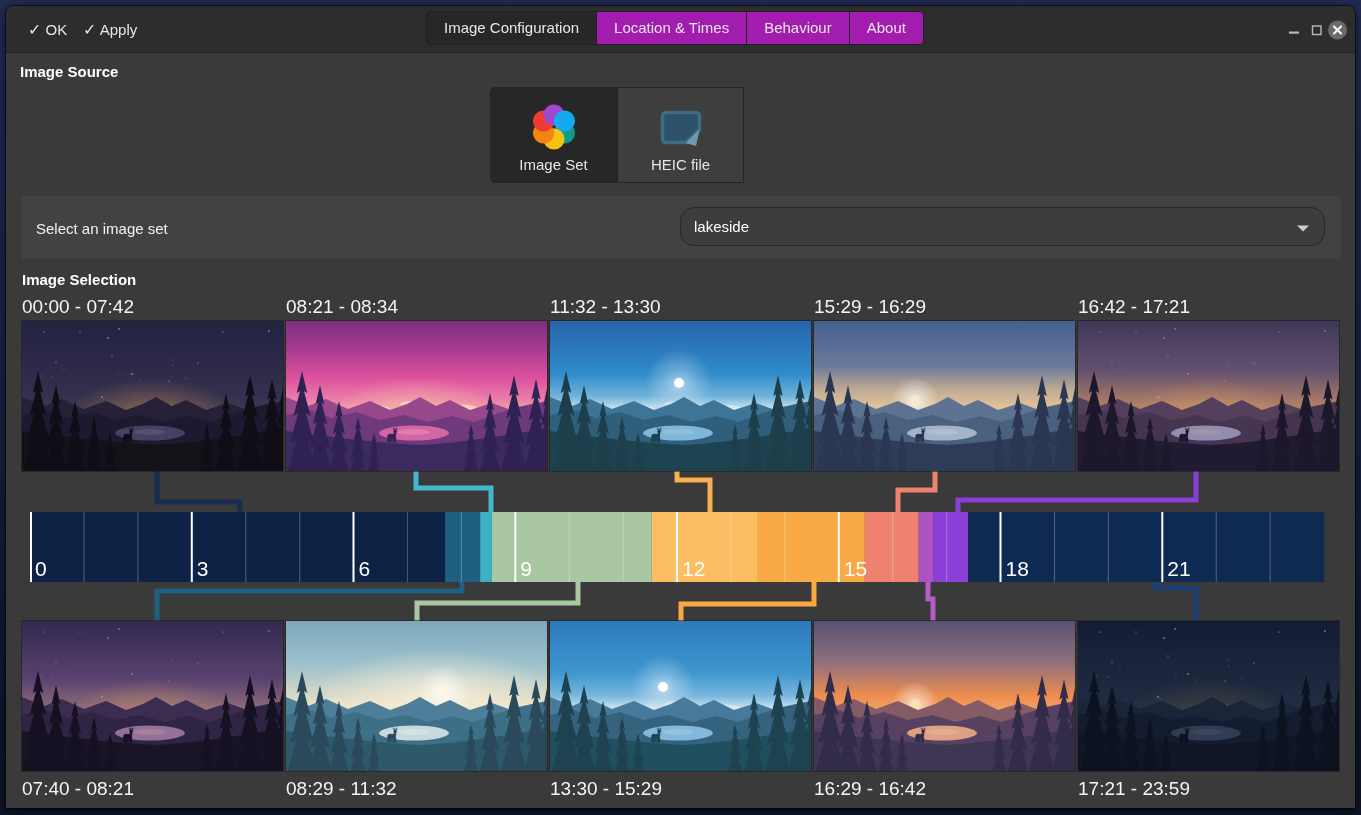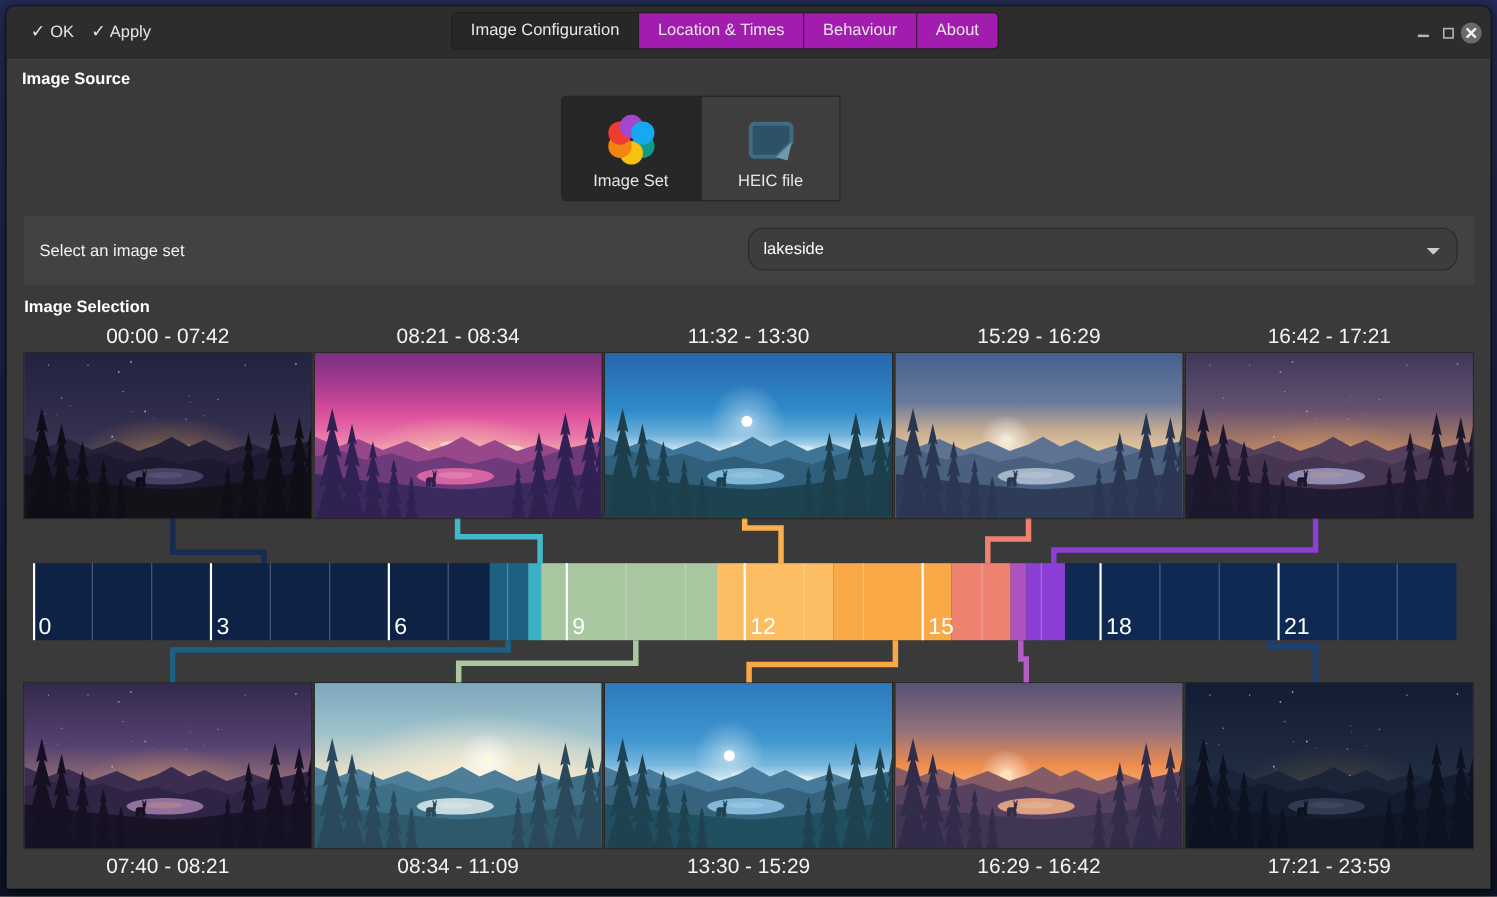--- a/index.html
+++ b/index.html
@@ -1,29 +1,29 @@
 <!DOCTYPE html>
 <html><head><meta charset="utf-8"><style>
 *{margin:0;padding:0;box-sizing:border-box}
 body{width:1361px;height:815px;overflow:hidden;font-family:"Liberation Sans",sans-serif;
  background:linear-gradient(180deg,#232c55 0%,#1a2347 45%,#0d1426 100%);}
 #win{position:absolute;left:6px;top:6px;width:1349px;height:802px;background:#3a3a3a;
  border-radius:7px 7px 0 0;box-shadow:0 2px 14px rgba(0,0,0,0.65),0 0 0 1px rgba(0,0,0,0.55);overflow:hidden}
 #hdr{position:absolute;left:0;top:0;width:100%;height:47px;background:#2d2d2d;border-bottom:1px solid #232323;border-radius:7px 7px 0 0}
 .hbtn{position:absolute;top:0;height:47px;line-height:47px;color:#e5e5e5;font-size:15px}
-.tabgrp{position:absolute;left:404px;top:5px;height:34px;display:flex;border:1px solid #1f1f1f;border-radius:5px;overflow:hidden}
+.tabgrp{position:absolute;left:420px;top:5px;height:34px;display:flex;border:1px solid #1f1f1f;border-radius:5px;overflow:hidden}
 .tab{height:32px;line-height:32px;padding:0 17px;font-size:15px;color:#e8e8e6;background:#a21caf;border-right:1px solid #1f1f1f}
 .tab:last-child{border-right:none}
 .tab.act{background:#272727}
 .wc{position:absolute;top:0;height:47px;color:#c9c9c9}
 .lbl{position:absolute;color:#ffffff;font-weight:bold;font-size:15px}
-.srcbtn{position:absolute;top:81px;width:127px;height:96px;background:#3e3e3e;border:1px solid #242424;margin-left:20px;}
+.srcbtn{position:absolute;top:81px;width:127px;height:96px;background:#3e3e3e;border:1px solid #242424;}
 .srcbtn .cap{position:absolute;bottom:9px;width:100%;text-align:center;color:#e6e6e6;font-size:15px}
 .srcbtn .ic{position:absolute;top:12px;left:50%;transform:translateX(-50%)}
-.time{position:absolute;width:261px;text-align:center;color:#f4f4f4;font-size:19px}
+.time{position:absolute;width:261px;text-align:left;color:#f4f4f4;font-size:19px}
 .thumb{position:absolute;width:261px;height:150px;overflow:hidden;box-shadow:0 0 0 1px rgba(25,25,22,0.55)}
 </style></head><body>
 <div id="win">
     <div id="hdr">
       <div class="hbtn" style="left:22px"><span style="font-size:16px">✓</span> OK</div>
       <div class="hbtn" style="left:77px"><span style="font-size:16px">✓</span> Apply</div>
       <div class="tabgrp">
         <div class="tab act">Image Configuration</div>
         <div class="tab">Location &amp; Times</div>
         <div class="tab">Behaviour</div>
@@ -545,21 +545,21 @@
         <use href="#pine" transform="translate(72,153) scale(0.55,0.57)"></use>
         <use href="#pine" transform="translate(88,152) scale(0.42,0.4)"></use>
         <use href="#pine" transform="translate(228,150) scale(0.85,0.96)"></use>
         <use href="#pine" transform="translate(250,151) scale(0.82,0.93)"></use>
         <use href="#pine" transform="translate(204,152) scale(0.7,0.8)"></use>
         <use href="#pine" transform="translate(185,153) scale(0.5,0.5)"></use>
         <use href="#pine" transform="translate(261,152) scale(0.7,0.85)"></use>
       </g>
     </svg>
   </div>
-<div class="time" style="left:286px;top:778px">08:34 - 11:09</div>
+<div class="time" style="left:286px;top:778px">08:29 - 11:32</div>
 <div class="thumb" style="left:550px;top:621px">
     <svg width="261" height="150" viewBox="0 0 261 150" style="display:block">
       <defs>
         <linearGradient id="skyb3" x1="0" y1="0" x2="0" y2="1">
           <stop offset="0" stop-color="#2d79bd"></stop>
           <stop offset="0.35" stop-color="#3f97cf"></stop>
           <stop offset="0.5" stop-color="#79b8de"></stop>
           <stop offset="0.58" stop-color="#c8e2ef"></stop>
         </linearGradient>
         <radialGradient id="sunb3" cx="50%" cy="50%" r="50%">

